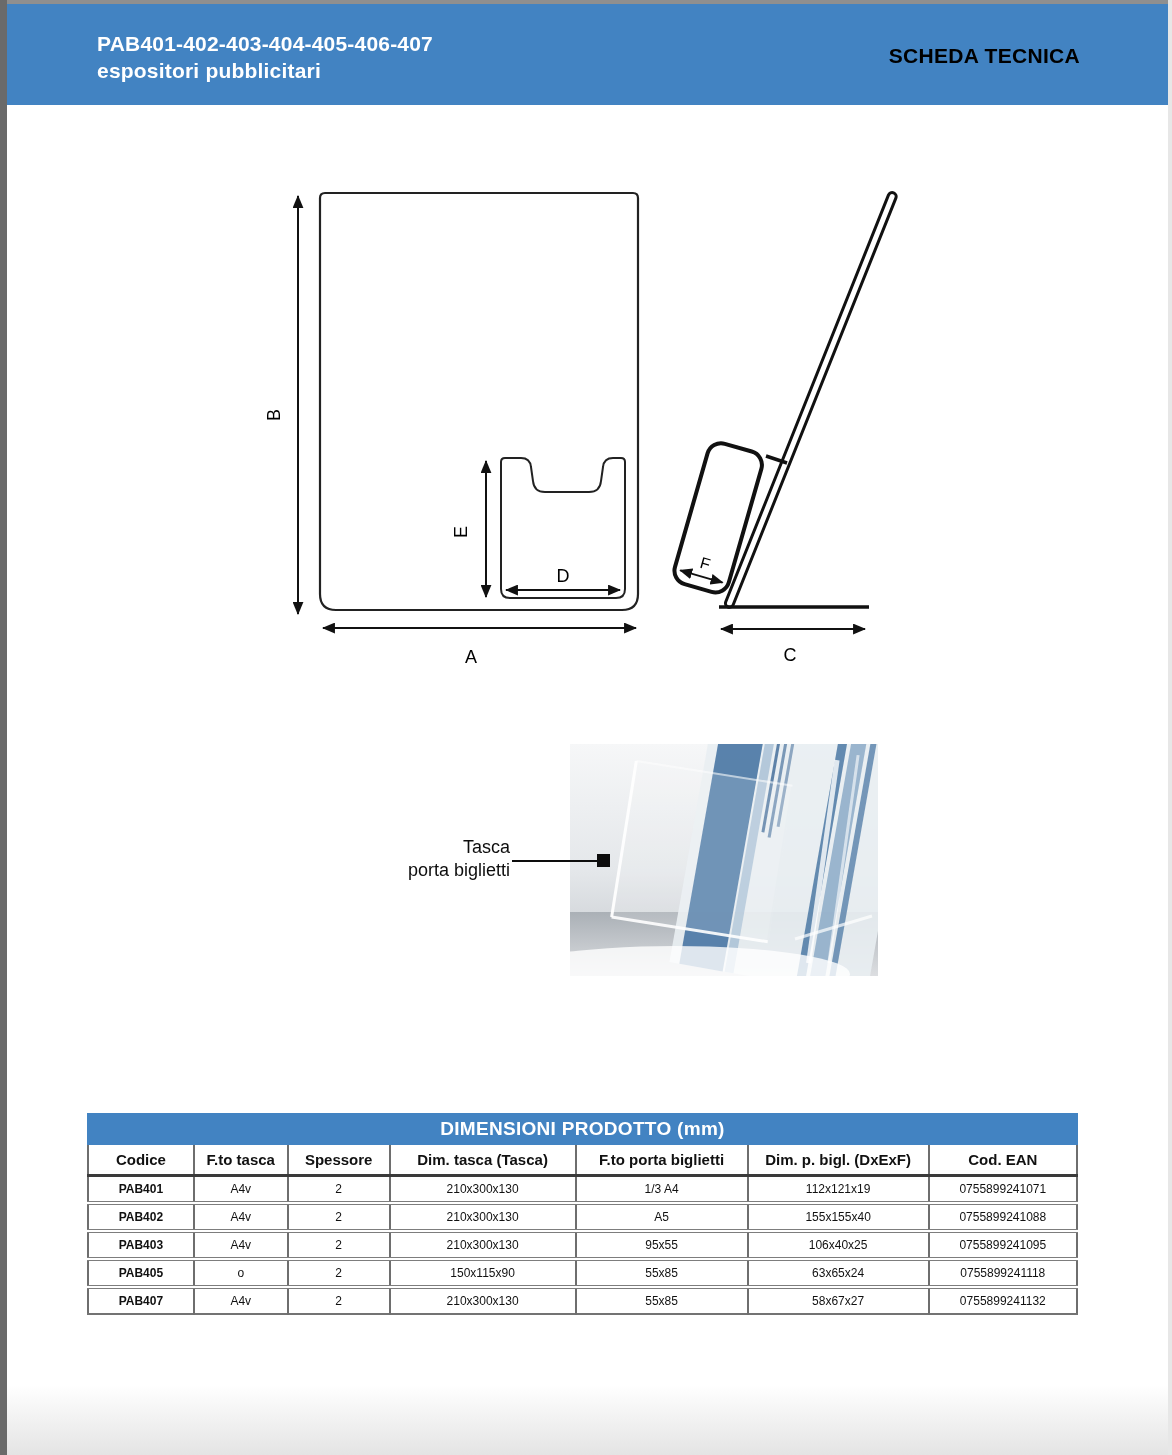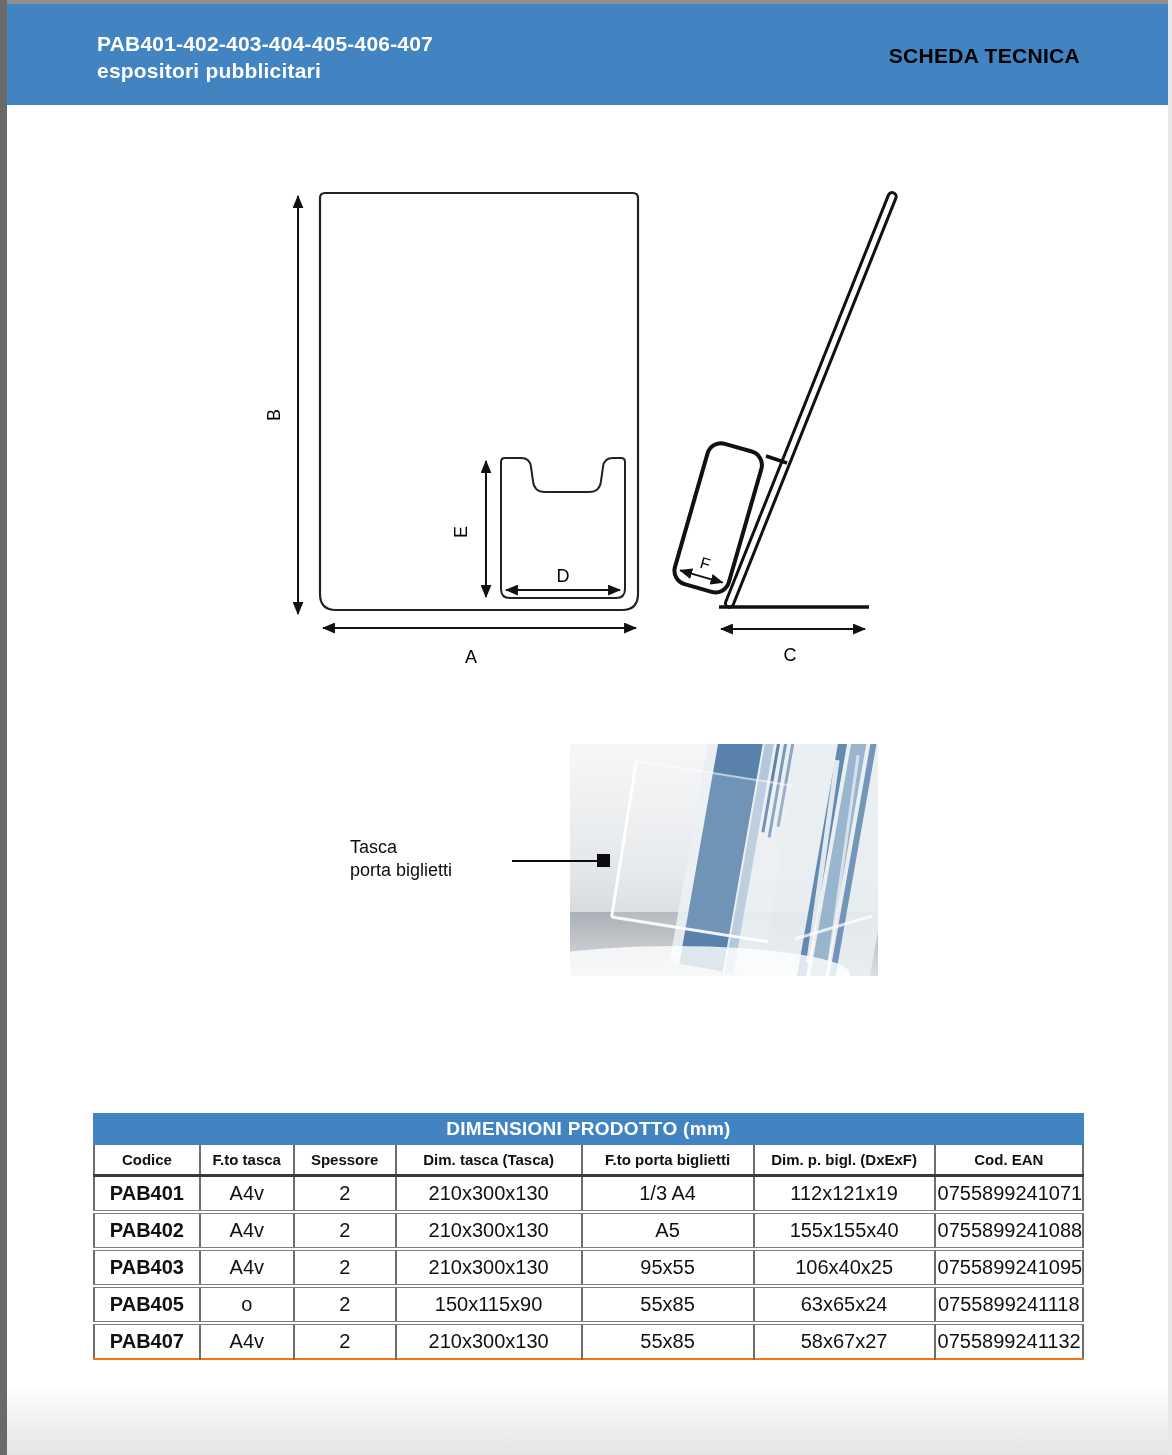--- a/index.html
+++ b/index.html
@@ -15,45 +15,45 @@
     background:linear-gradient(to bottom,rgba(230,230,230,0),#e4e4e4);}
   
   .header-bar{position:absolute;left:7px;right:4px;top:4px;height:101px;background:#4283c2;}
   .header-title{position:absolute;left:90px;top:26px;color:#fff;font-weight:bold;
     font-size:21px;line-height:27px;letter-spacing:0.2px;}
   .header-right{position:absolute;right:88px;top:40px;color:#000000;font-weight:bold;
     font-size:21px;letter-spacing:0.3px;}
   
   .diagram{position:absolute;left:250px;top:170px;width:700px;height:510px;}
   .photo{position:absolute;left:570px;top:744px;width:308px;height:232px;}
-  .caption{position:absolute;left:350px;top:836px;width:160px;text-align:left;
+  .caption{position:absolute;left:350px;top:836px;width:160px;text-align:right;
     font-size:18px;line-height:23px;color:#0d0d0d;}
   .caption-line{position:absolute;left:512px;top:860px;width:87px;height:2px;background:#0d0d0d;}
   .caption-square{position:absolute;left:597px;top:854px;width:13px;height:13px;background:#0d0d0d;}
   
-  .tbl-wrap{position:absolute;left:93px;top:1113px;width:991px;}
+  .tbl-wrap{position:absolute;left:87px;top:1113px;width:991px;}
   .tbl-title{height:32px;line-height:32px;text-align:center;background:#4283c2;color:#fff;
     font-weight:bold;font-size:19px;letter-spacing:0.3px;}
   table.dim{width:100%;border-collapse:collapse;table-layout:fixed;
     border-left:2px solid #6e6e6e;border-right:2px solid #6e6e6e;}
   table.dim col:nth-child(1){width:10.7%;}
   table.dim col:nth-child(2){width:9.5%;}
   table.dim col:nth-child(3){width:10.3%;}
   table.dim col:nth-child(4){width:18.8%;}
   table.dim col:nth-child(5){width:17.4%;}
   table.dim col:nth-child(6){width:18.3%;}
   table.dim col:nth-child(7){width:15.0%;}
   table.dim th{font-size:15px;font-weight:bold;text-align:center;padding:6px 2px;
     border-left:2px solid #6e6e6e;border-bottom:3px solid #3a3a3a;white-space:nowrap;margin-left:19px;}
   table.dim th:first-child{border-left:none;}
-  table.dim td{font-size:20px;text-align:center;padding:5px 2px;
+  table.dim td{font-size:12px;text-align:center;padding:5px 2px;
     border-left:2px solid #6e6e6e;white-space:nowrap;}
   table.dim td:first-child{border-left:none;font-weight:bold;}
   table.dim tbody tr + tr{border-top:4px double #7d7d7d;}
-  table.dim tbody tr:last-child{border-bottom:2px solid #f97316;}
+  table.dim tbody tr:last-child{border-bottom:2px solid #737373;}
 </style>
 </head>
 <body>
 
 <div id="page">
   <div class="edge-top"></div>
   <div class="edge-left"></div>
   <div class="edge-right"></div>
 
   <div class="header-bar">

